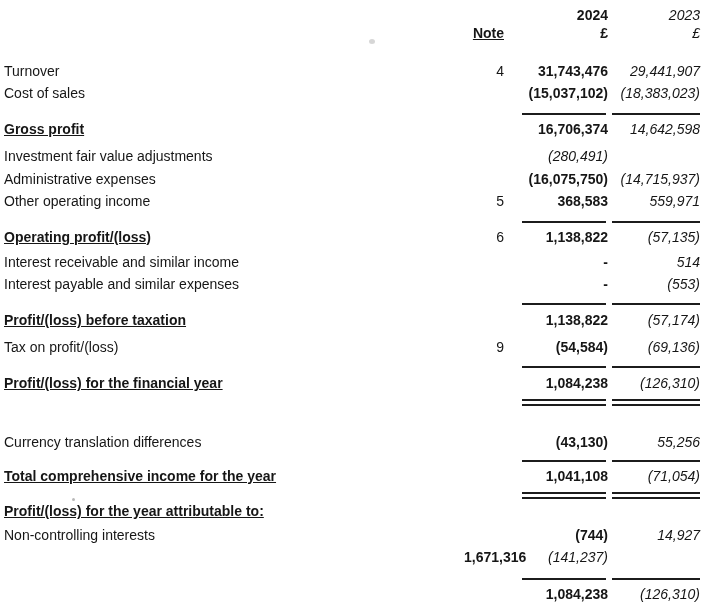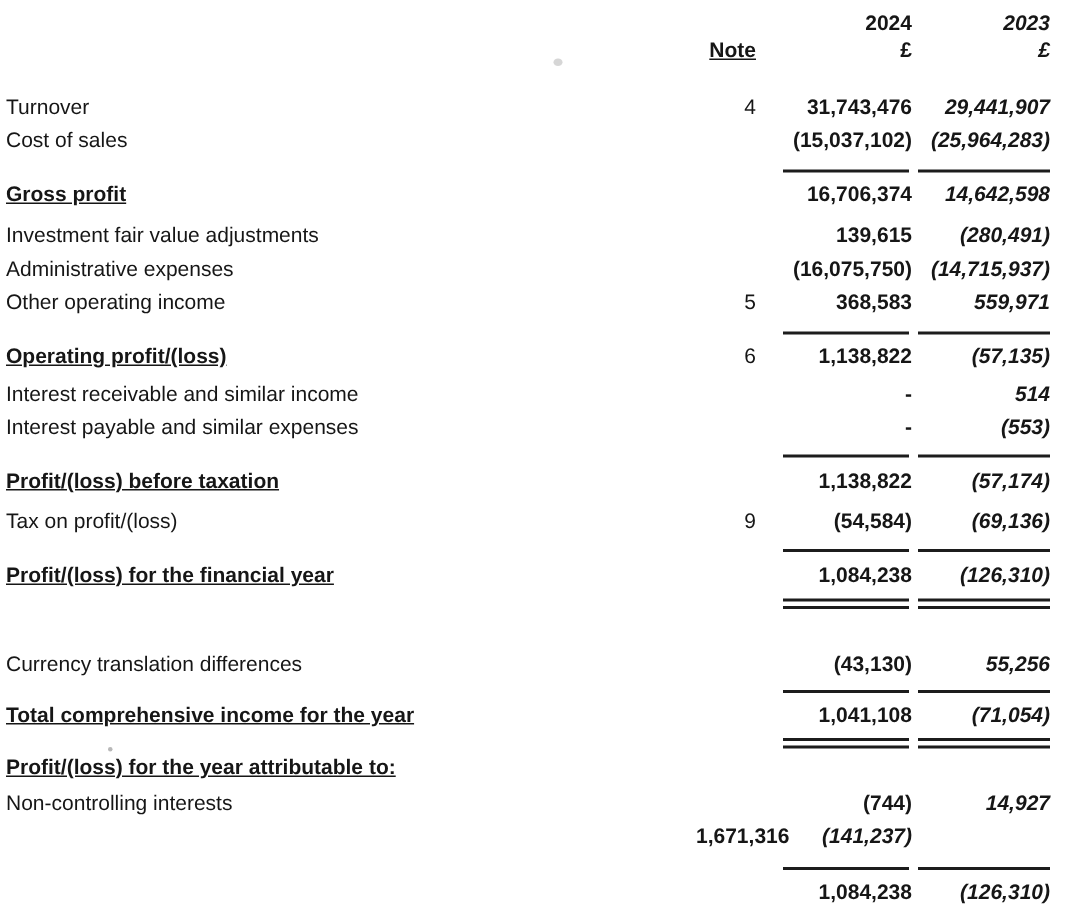--- a/index.html
+++ b/index.html
@@ -13,21 +13,21 @@
     display:grid;
     grid-template-columns:460px 40px 104px 92px;
     padding-left:4px;
     line-height:20px;
     align-items:end;
   }
   .hd { line-height:18px; }
   .c { white-space:nowrap; }
   .note, .cur, .pri { text-align:right; }
   .cur { font-weight:bold; }
-  .pri { font-style:italic;font-weight:bold; }
+  .pri { font-style:italic; }
   .bold { font-weight:bold;text-decoration:underline; }
   .rule-line { height:2px; background:#1c1c1c; width:84px; margin-left:auto; margin-right:2px; }
   .rule-line.p { width:88px; margin-right:0; }
   .drule-line {
     height:7px; width:84px; box-sizing:border-box;
     border-top:2px solid #1c1c1c; border-bottom:2px solid #1c1c1c;
     margin-left:auto; margin-right:2px;
   }
   .drule-line.p { width:88px; margin-right:0; }
   .mt2{margin-top:2px}.mt3{margin-top:3px}.mt4{margin-top:4px}.mt5{margin-top:5px}
@@ -59,21 +59,21 @@
     <div class="c">Turnover</div>
     <div class="c note">4</div>
     <div class="c cur">31,743,476</div>
     <div class="c pri">29,441,907</div>
   </div>
 
   <div class="row mt2">
     <div class="c">Cost of sales</div>
     <div class="c note"></div>
     <div class="c cur">(15,037,102)</div>
-    <div class="c pri">(25,964,283)</div>
+    <div class="c pri">(18,383,023)</div>
   </div>
 
   <div class="row mt10">
     <div class="c"></div>
       <div class="c"></div>
     <div class="c">
         <div class="rule-line"></div>
       </div>
     <div class="c">
         <div class="rule-line p"></div>
@@ -83,21 +83,20 @@
   <div class="row mt4">
     <div class="c bold">Gross profit</div>
     <div class="c note"></div>
     <div class="c cur">16,706,374</div>
     <div class="c pri">14,642,598</div>
   </div>
 
   <div class="row mt7">
     <div class="c">Investment fair value adjustments</div>
     <div class="c note"></div>
-    <div class="c cur">139,615</div>
     <div class="c pri">(280,491)</div>
   </div>
 
   <div class="row mt3">
     <div class="c">Administrative expenses</div>
     <div class="c note"></div>
     <div class="c cur">(16,075,750)</div>
     <div class="c pri">(14,715,937)</div>
   </div>
 

